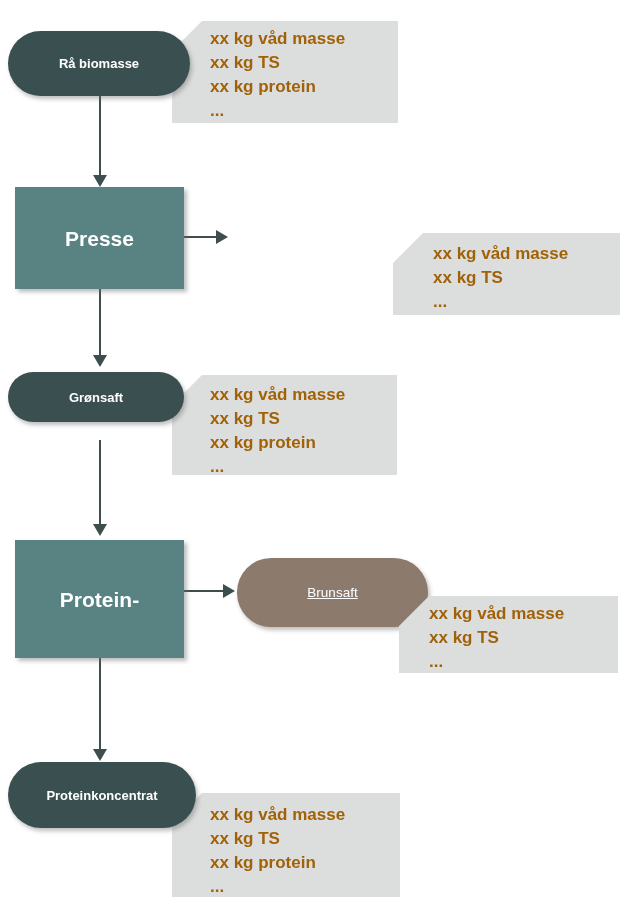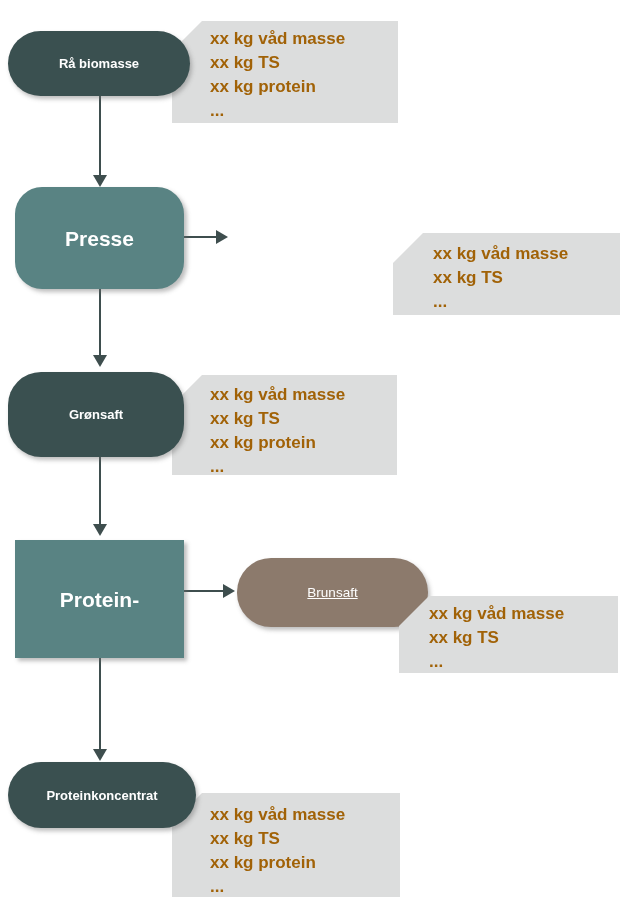--- a/index.html
+++ b/index.html
@@ -95,21 +95,21 @@
     <div>xx kg protein</div>
     <div>...</div>
   </div>
   <div class="node stadium-dark" style="left:8px; top:7px; width:182px; height:65px;margin-top:24px;">
     <span>Rå biomasse</span>
   </div>
 
   <div class="vline" style="left:99px; top:72px; height:104px;"></div>
   <div class="head-down" style="left:93px; top:175px;"></div>
 
-  <div class="node rect-process" style="left:15px; top:187px; width:169px; height:102px;border-radius:27px;">
+  <div class="node rect-process" style="left:15px; top:187px; width:169px; height:102px;">
     <span>Presse</span>
   </div>
 
   <div class="hline" style="left:184px; top:236px; width:34px;"></div>
   <div class="head-right" style="left:216px; top:230px;"></div>
 
   <div class="info-box" style="left:393px; top:233px; width:227px; height:82px; padding:9px 0 0 40px; z-index:2;">
     <div>xx kg våd masse</div>
     <div>xx kg TS</div>
     <div>...</div>
@@ -117,21 +117,21 @@
 
   <div class="vline" style="left:99px; top:289px; height:67px;"></div>
   <div class="head-down" style="left:93px; top:355px;"></div>
 
   <div class="info-box" style="left:172px; top:375px; width:225px; height:100px; padding:8px 0 0 38px; z-index:1;">
     <div>xx kg våd masse</div>
     <div>xx kg TS</div>
     <div>xx kg protein</div>
     <div>...</div>
   </div>
-  <div class="node stadium-dark" style="left:8px; top:372px; width:176px; height:85px;">
+  <div class="node stadium-dark" style="left:8px; top:372px; width:176px; height:50px;">
     <span>Grønsaft</span>
   </div>
 
   <div class="vline" style="left:99px; top:440px; height:85px;"></div>
   <div class="head-down" style="left:93px; top:524px;"></div>
 
   <div class="node rect-process" style="left:15px; top:540px; width:169px; height:118px; flex-direction:column;">
     <div>Protein-</div>
   </div>
 

